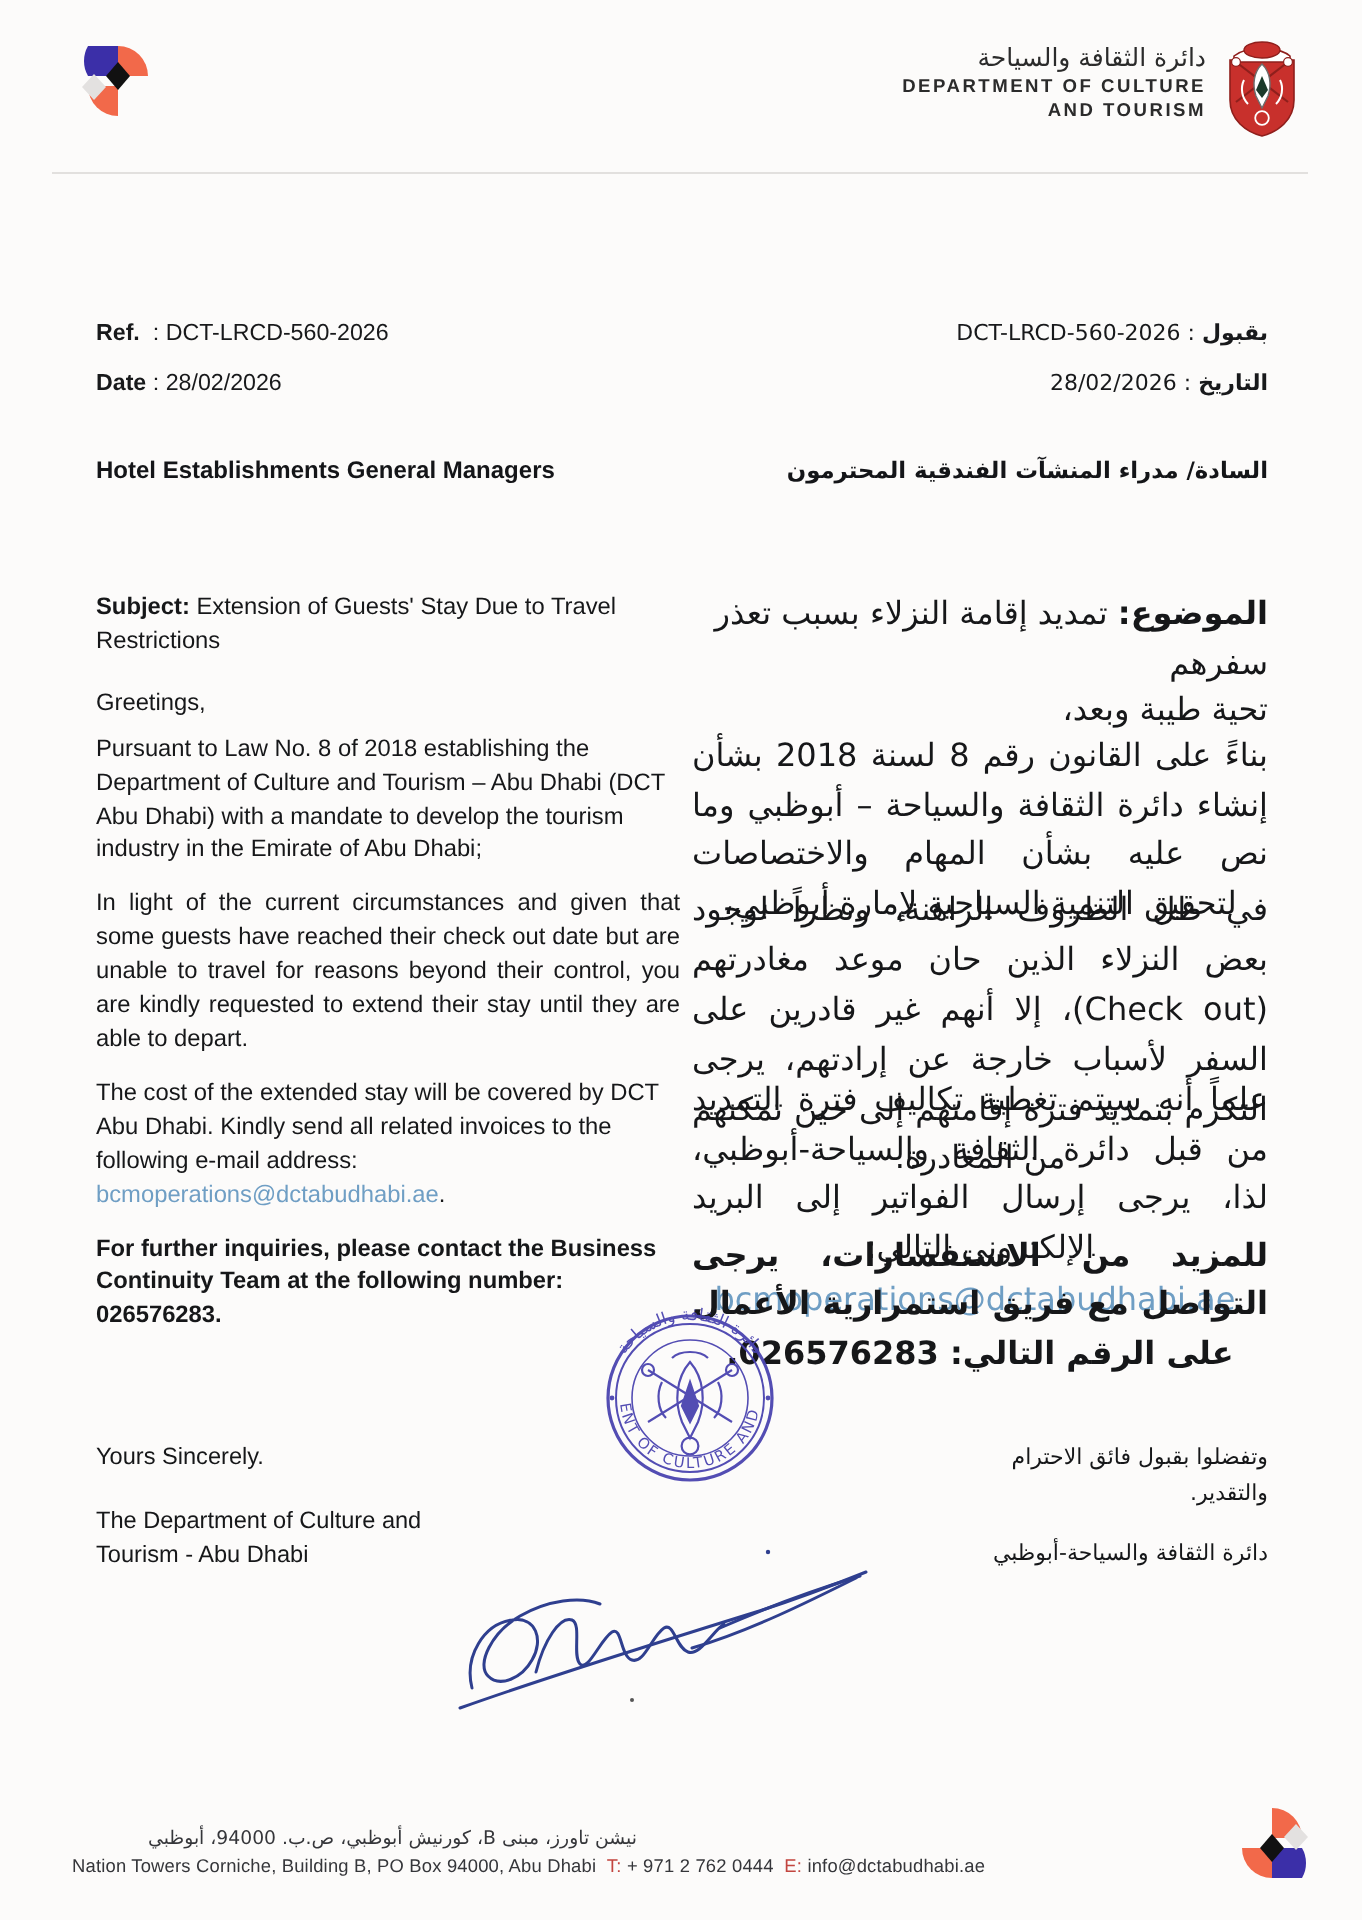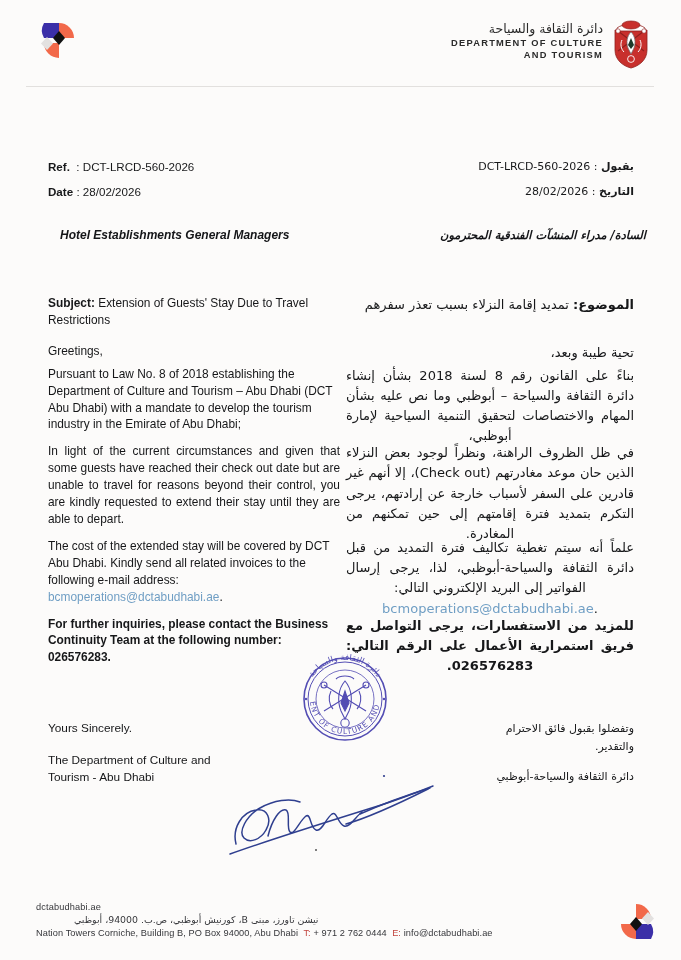--- a/index.html
+++ b/index.html
@@ -82,24 +82,23 @@
     position: absolute; right: 0; top: 0;
     direction: rtl;
     white-space: nowrap;
     font-family: "DejaVu Sans", sans-serif;
     font-size: 11px;
   }
   .meta-right b { font-weight: 700; }
 
   .addressee {
     position: absolute;
-    left: 60px; top: 228px;
+    left: 48px; top: 228px;
     width: 586px;
     height: 20px;
-    font-style: italic;
   }
   .addressee .en {
     position: absolute; left: 0; top: 0;
     font-size: 12px; font-weight: 700; color: #141518;
     white-space: nowrap;
   }
   .addressee .ar {
     position: absolute; right: 0; top: 0;
     font-size: 11.4px; font-weight: 700; color: #141518;
     direction: rtl; white-space: nowrap;
@@ -118,21 +117,21 @@
     font-size: 11.9px;
     line-height: 1.42;
     color: #161719;
     text-align: left;
   }
   .col-en.justify { text-align: justify; }
   .col-ar {
     position: absolute;
     right: 0; top: 0;
     width: 288px;
-    font-size: 13px;
+    font-size: 16px;
     line-height: 1.55;
     color: #161719;
     direction: rtl;
     text-align: justify;
     text-align-last: center;
     font-family: "DejaVu Sans", sans-serif;
   }
   .col-ar.rtl-right { text-align: right; text-align-last: right; }
   b.lbl { font-weight: 700; }
   .mail { color: #6f9ec4; }
@@ -369,21 +368,20 @@
         <path d="M132 56 C150 48 176 38 202 30"></path>
         <path d="M118 66 C146 58 178 42 200 31"></path>
       </g>
       <circle cx="156" cy="18" r="1.1" fill="#2f3f8f"></circle>
       <circle cx="88" cy="92" r="1" fill="#555"></circle>
     </svg>
   </div>
 
   <div class="footer">
     <div class="footer-text">
-      <div class="f-url">dctabudhabi.ae</div>
       <div class="f-ar">نيشن تاورز، مبنى B، كورنيش أبوظبي، ص.ب. 94000، أبوظبي</div>
       <div class="f-en"><span>Nation Towers Corniche, Building B, PO Box 94000, Abu Dhabi</span>&nbsp;&nbsp;<span class="f-key">T:</span>&nbsp;<span>+ 971 2 762 0444</span>&nbsp;&nbsp;<span class="f-key">E:</span>&nbsp;<span>info@dctabudhabi.ae</span></div>
     </div>
 
     <div class="mark-br">
       <svg width="48" height="50" viewBox="0 0 48 50">
         <g transform="rotate(180 24 25)">
           <path d="M8 3 L23 3 L23 18 L8 18 A15 15 0 0 1 8 3 Z" fill="#3b2fa8"></path>
           <path d="M23 3 A15 15 0 0 1 38 18 L23 18 Z" fill="#f2694a"></path>
           <path d="M8 23 A15 15 0 0 0 23 38 L23 23 Z" fill="#f2694a"></path>

